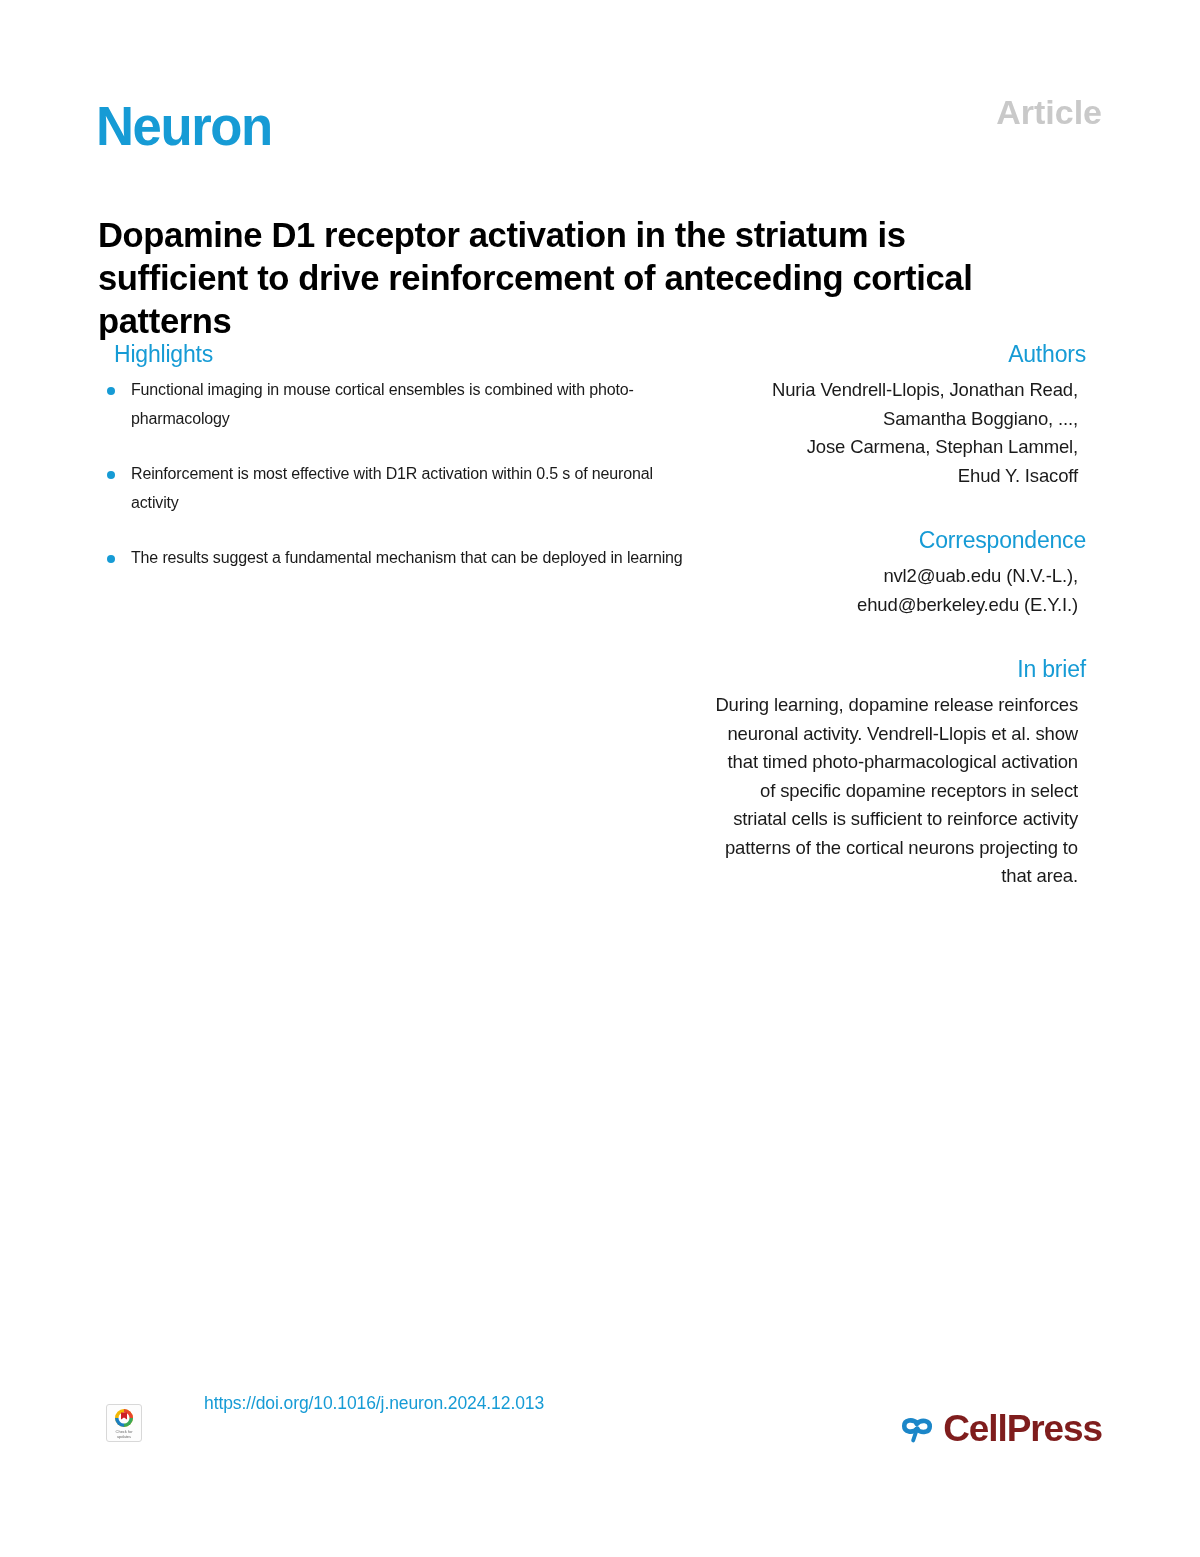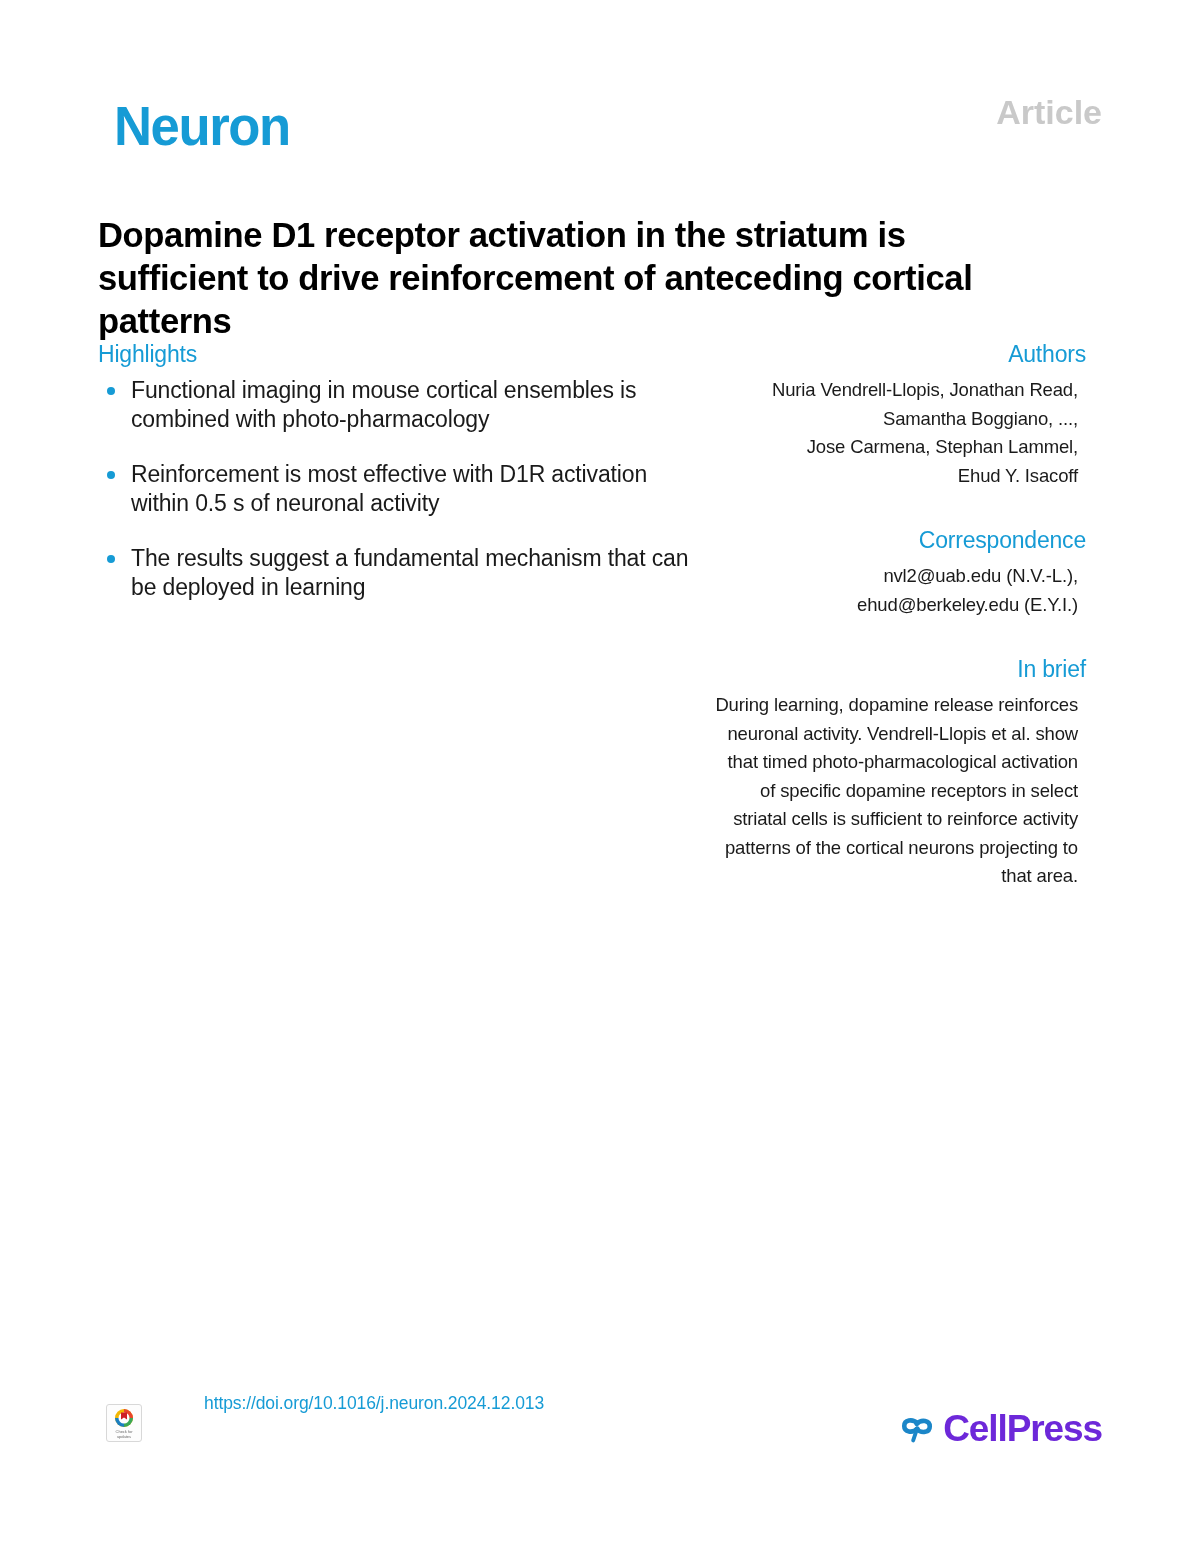--- a/index.html
+++ b/index.html
@@ -19,21 +19,21 @@
 
   .page {
     position: absolute;
     inset: 0;
     background: #ffffff;
   }
 
   
   .masthead {
     position: absolute;
-    left: 114px;
+    left: 96px;
     top: 96px;
     right: 98px;
     height: 80px;
   }
   .journal-logo {
     position: absolute;
     left: 0;
     top: 0;
     font-family: "Liberation Sans", sans-serif;
     font-weight: bold;
@@ -83,38 +83,38 @@
     top: 340px;
     width: 380px;
     text-align: right;
   }
 
   .section-heading {
     color: #169bd5;
     font-size: 23px;
     font-weight: normal;
     line-height: 28px;
-    margin: 0 0 8px 0;
+    margin: 0 0 8px 16px;
     letter-spacing: -0.2px;
   }
   .section-heading.spaced-top {
     margin-top: 36px;
   }
 
   
   ul.highlights {
     list-style: none;
     margin: 0;
     padding: 0;
   }
   ul.highlights li {
     position: relative;
     padding-left: 33px;
     margin-bottom: 27px;
-    font-size: 23px;
+    font-size: 16px;
     line-height: 28.5px;
     color: #1a1a1a;
     letter-spacing: -0.15px;
   }
   ul.highlights li:last-child { margin-bottom: 0; }
   ul.highlights li .bullet-dot {
     position: absolute;
     left: 9px;
     top: 11px;
     width: 8px;
@@ -196,21 +196,21 @@
     top: 18px;
     display: flex;
     align-items: center;
     gap: 9px;
   }
   .cellpress-logo .cp-mark { width: 34px; height: 30px; display:block; }
   .cellpress-logo .cp-word {
     font-weight: bold;
     font-size: 37px;
     line-height: 38px;
-    color: #6d28d9;
+    color: #7f1d1d;
     letter-spacing: -1.1px;
   }
 </style>
 </head>
 <body>
 
 <div class="page">
 
   <div class="masthead">
     <div class="journal-logo">Neuron</div>

